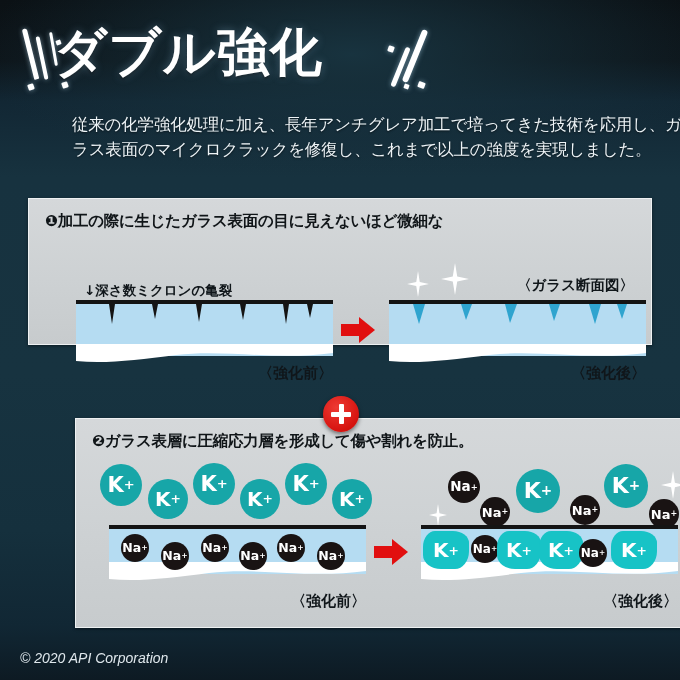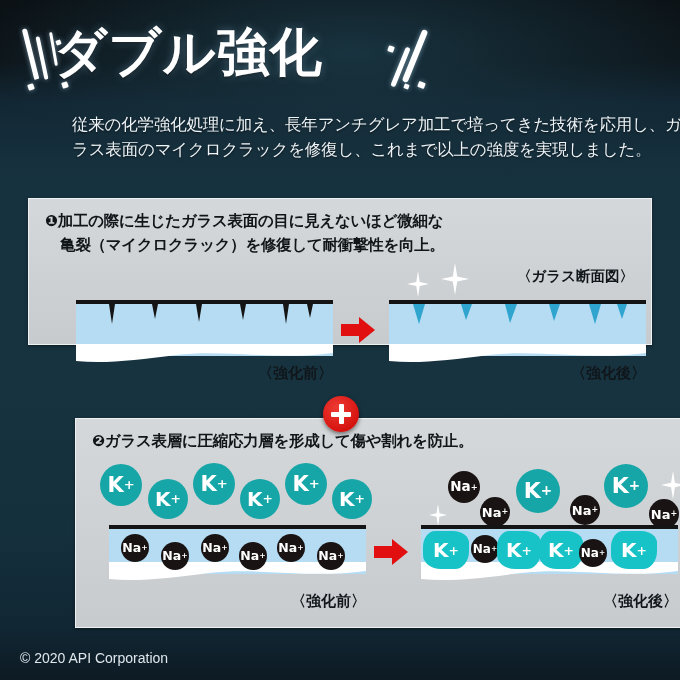--- a/index.html
+++ b/index.html
@@ -187,20 +187,21 @@
   }
   .varrow {
     position:absolute; color:#10161a; font-size:15px; font-weight:bold;
     font-family:"DejaVu Sans","Liberation Sans",sans-serif;
   }
   
   .footer {
     position:absolute; left:20px; top:650px;
     color:#dfe7ec; font-size:14px;
     font-family:"Liberation Sans","DejaVu Sans",sans-serif;
+    font-style:italic;
   }
 </style>
 </head>
 <body>
 
 <div id="root">
 
   <div class="header">
     <div class="slash sl-left">
       <i></i>
@@ -219,44 +220,44 @@
         <i></i>
     </div>
   </div>
 
   <div class="lead">従来の化学強化処理に加え、長年アンチグレア加工で培ってきた技術を応用し、ガラス表面のマイクロクラックを修復し、これまで以上の強度を実現しました。</div>
 
   <div class="panel" id="panel1">
 
     <div class="panel-head">
       <div>❶加工の際に生じたガラス表面の目に見えないほど微細な</div>
-      <div>　亀裂（マイクロクラック）を修復して耐衝撃性を向上。</div>
-    </div>
-
+    </div>
+
+    <div class="small-label" style="left:55px; top:83px;">↓深さ数ミクロンの亀裂</div>
 
     <div class="glass-wrap" style="left:47px; top:105px; width:257px; height:52px;">
       <div class="glass-body"></div>
       <svg width="257" height="58" viewBox="0 0 257 58" style="position:absolute;left:0;top:-6px;">
         <path d="M0,6 L28,6 L33,6 L36,26 L39,6 L72,6 L76,6 L79,21 L82,6 L116,6
                  L120,6 L123,24 L126,6 L160,6 L164,6 L167,22 L170,6 L203,6
                  L207,6 L210,26 L213,6 L228,6 L231,6 L234,20 L237,6 L257,6
                  L257,2 L0,2 Z" fill="#141414"></path>
       </svg>
       <svg width="257" height="22" viewBox="0 0 257 22" style="position:absolute;left:0;top:40px;">
         <path d="M0,0 L257,0 L257,9 C200,17 150,5 100,11 C60,16 30,20 0,17 Z" fill="#ffffff"></path>
       </svg>
     </div>
     <div class="caption" style="left:47px; top:165px; width:257px;">〈強化前〉</div>
 
     <div class="red-arrow" style="left:312px; top:118px;">
       <div class="shaft"></div>
         <div class="head"></div>
     </div>
 
-    <div class="section-label" style="left:488px; top:68px;">〈ガラス断面図〉</div>
+    <div class="section-label" style="left:488px; top:77px;">〈ガラス断面図〉</div>
     <div class="spark" style="left:378px; top:72px; width:22px; height:26px;">
         <span></span>
       </div>
     <div class="spark" style="left:412px; top:64px; width:28px; height:32px;">
         <span></span>
       </div>
 
     <div class="glass-wrap" style="left:360px; top:105px; width:257px; height:52px;">
       <div class="glass-body"></div>
       <div class="glass-top"></div>

